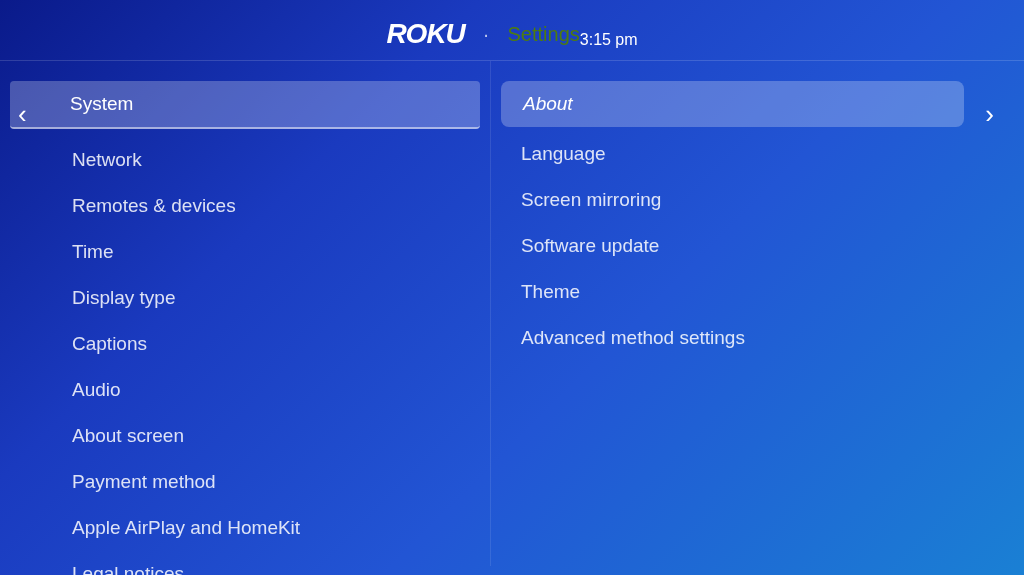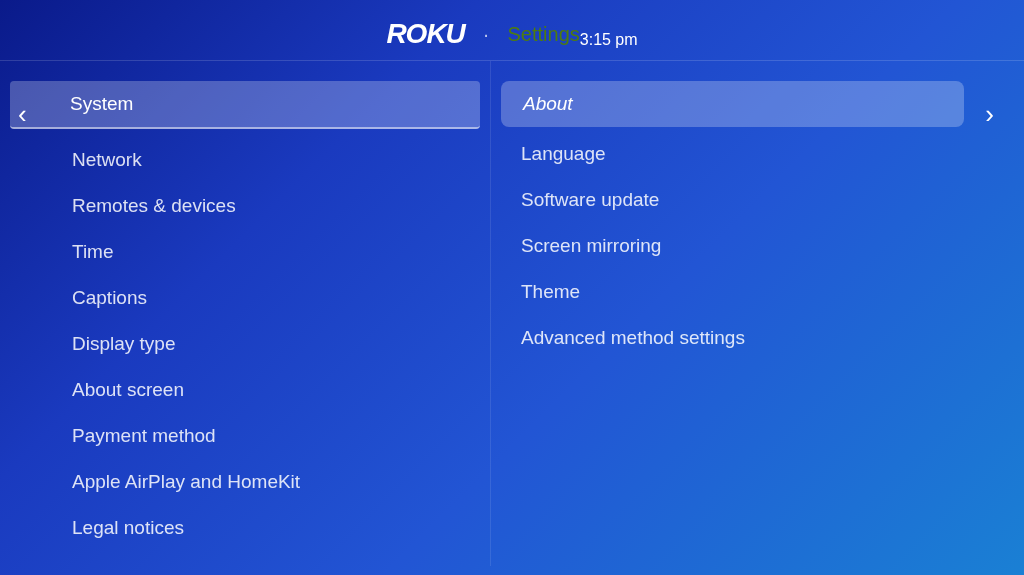--- a/index.html
+++ b/index.html
@@ -175,24 +175,27 @@
     <div class="menu-item">
       <span>Network</span>
     </div>
     <div class="menu-item">
       <span>Remotes &amp; devices</span>
     </div>
     <div class="menu-item">
       <span>Time</span>
     </div>
     <div class="menu-item">
+      <span>Display type</span>
+    </div>
+    <div class="menu-item">
       <span>Captions</span>
     </div>
     <div class="menu-item">
-      <span>Display type</span>
+      <span>Audio</span>
     </div>
     <div class="menu-item">
       <span>About screen</span>
     </div>
     <div class="menu-item">
       <span>Payment method</span>
     </div>
     <div class="menu-item">
       <span>Apple AirPlay and HomeKit</span>
     </div>
@@ -205,24 +208,24 @@
     <span class="nav-arrow-right">›</span>
 
     <div class="right-menu-item active">
       <span>About</span>
     </div>
 
     <div class="right-menu-item">
       <span>Language</span>
     </div>
     <div class="right-menu-item">
+      <span>Screen mirroring</span>
+    </div>
+    <div class="right-menu-item">
       <span>Software update</span>
-    </div>
-    <div class="right-menu-item">
-      <span>Screen mirroring</span>
     </div>
     <div class="right-menu-item" style="position:relative;">
       <span>Theme</span>
       
       
     </div>
     <div class="right-menu-item">
       <span>Advanced method settings</span>
     </div>
   </div>

